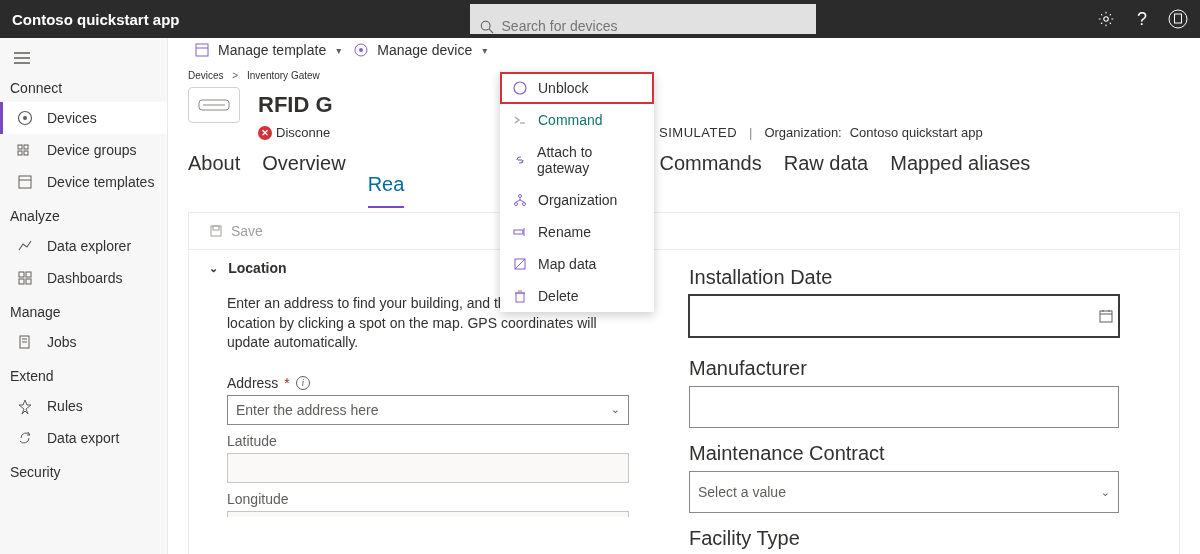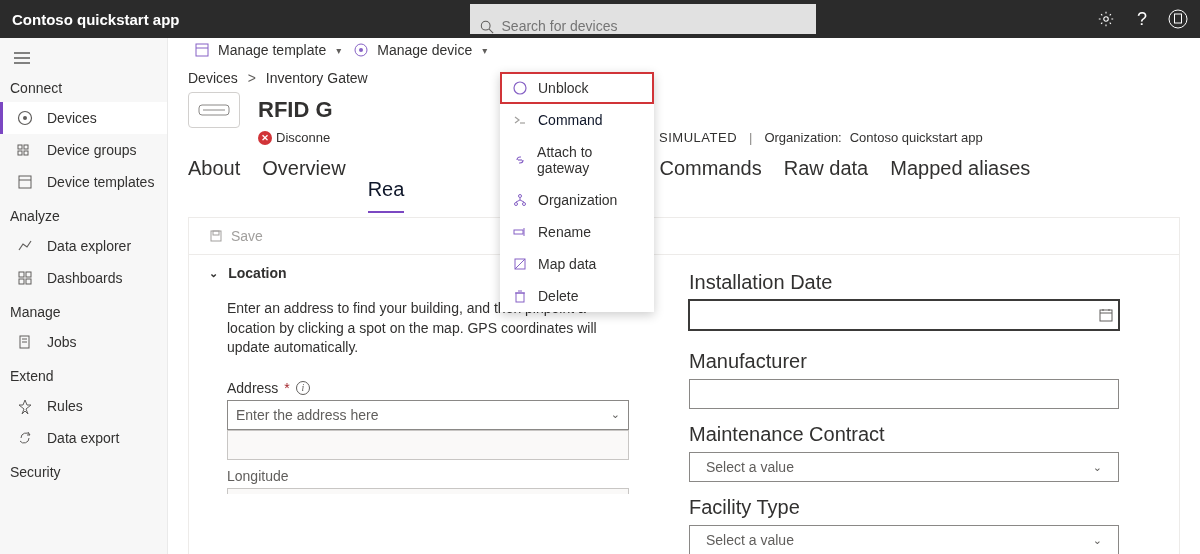--- a/index.html
+++ b/index.html
@@ -24,57 +24,57 @@
   .nav-icon { width: 16px; height: 16px; display: flex; align-items: center; justify-content: center; color: #605e5c; flex-shrink: 0; }
   
   
   .content { flex: 1; display: flex; flex-direction: column; overflow: hidden; position: relative; }
   .cmdbar { height: 36px; display: flex; align-items: center; padding: 0 20px; border-bottom: none; position: relative; }
   .cmd-btn { display: flex; align-items: center; gap: 8px; padding: 4px 6px; cursor: pointer; font-size: 14px; }
   .cmd-btn .icn { width:16px; height:16px; display:flex; align-items:center; justify-content:center; color:#8661c5; }
   .chev { color:#605e5c; font-size:10px; margin-left:2px; }
   
   
-  .crumb-row { padding: 8px 20px 0 20px; font-size: 14px; color: #323130; }
+  .crumb-row { padding: 8px 20px 0 20px; font-size: 10px; color: #323130; }
   .crumb-sep { margin: 0 6px; color:#605e5c; }
   .device-header { display: flex; align-items: center; padding: 6px 20px 4px 20px; gap: 18px; }
   .device-thumb { width: 52px; height: 36px; border: 1px solid #d2d0ce; border-radius: 4px; display:flex; align-items:center; justify-content:center; }
   .device-title-wrap { display:flex; flex-direction:column; }
   .device-title { font-size: 22px; font-weight: 600; }
   .device-status-row { display:flex; align-items:center; gap:8px; font-size:13px; color:#323130; padding-left: 90px; margin-top:-2px; }
   .status-badge { display:flex; align-items:center; gap:4px; }
   .status-dot { width:14px; height:14px; border-radius:50%; background:#d13438; display:flex; align-items:center; justify-content:center; color:#fff; font-size:9px; font-weight:bold; }
   .status-sep { color:#8a8886; margin:0 4px; }
   
   
   .tabs { display:flex; gap:22px; padding: 12px 20px 0 20px; border-bottom: none; font-size:20px; }
   .tab { padding-bottom: 10px; cursor: pointer; border-bottom: 2px solid transparent; }
-  .tab.active { border-bottom: 2px solid #7b47c2; color:#0f172a;margin-top:21px; }
+  .tab.active { border-bottom: 2px solid #7b47c2; color:#0369a1;margin-top:21px; }
   
   
   .dropdown { position:absolute; left: 332px; top: 34px; width: 154px; background:#fff; box-shadow: 0 3px 10px rgba(0,0,0,0.2); z-index: 20; }
   .dropdown-item { display:flex; align-items:center; gap:10px; padding: 8px 12px; font-size:14px; cursor:pointer; }
-  .dropdown-item.disabled { color:#0f172a; cursor:default; }
+  .dropdown-item.disabled { color:#0f766e; cursor:default; }
   .dropdown-item .di-icn { width:16px; height:16px; display:flex; align-items:center; justify-content:center; color:#8661c5; }
   .dropdown-item.disabled .di-icn { color:#a19f9d; }
   .dropdown-item.highlighted { outline: 2px solid #d13438; outline-offset: -2px; }
   
   
   .form-wrap { border: 1px solid #edebe9; margin: 4px 20px 0 20px; }
   .save-row { padding: 10px 20px; display:flex; align-items:center; gap:8px; color:#a19f9d; cursor:default; border-bottom:1px solid #edebe9; }
   .form-body { padding: 10px 20px 20px 20px; display:flex; gap: 60px; }
   .col { flex:1; }
   .section-head { display:flex; align-items:center; gap:10px; font-weight:600; font-size:14px; margin-bottom: 10px; cursor:pointer; }
   .help-text { font-size:14px; color:#323130; padding: 8px 0 14px 18px; line-height:1.4; }
   .field-label { font-size:14px; margin: 8px 0 4px 18px; display:flex; align-items:center; gap:6px; }
   .req { color:#a4262c; }
   .info-i { width:14px; height:14px; border:1px solid #605e5c; border-radius:50%; display:flex; align-items:center; justify-content:center; font-size:10px; color:#605e5c; font-style: italic; font-family: serif; }
   .text-input { width: calc(100% - 18px); margin-left:18px; height:30px; border:1px solid #8a8886; padding:0 8px; font-size:14px; outline:none; display:flex; align-items:center; justify-content:space-between; }
   .text-input.ro { border-color:#c8c6c4; background:#faf9f8; color:#605e5c; }
-  .select-input { width:100%; height:30px; border:1px solid #8a8886; padding:0 16px; font-size:14px; display:flex; align-items:center; justify-content:space-between; color:#605e5c; cursor:pointer; }
+  .select-input { width:100%; height:42px; border:1px solid #8a8886; padding:0 8px; font-size:14px; display:flex; align-items:center; justify-content:space-between; color:#605e5c; cursor:pointer; }
   .select-input.focused { border-color:#3b3a39; outline:1px solid #3b3a39; }
   .right-label { font-size:20px; margin: 6px 0 6px 0; }
   .date-wrap { position:relative; }
   .date-icon { position:absolute; right:6px; top:50%; transform:translateY(-50%); color:#605e5c; }
   
   svg { display:block; }
 </style>
 </head>
 <body>
 
@@ -357,20 +357,21 @@
           <div class="help-text">Enter an address to find your building, and then pinpoint a location by clicking a spot on the map. GPS coordinates will update automatically.</div>
           <div class="field-label">
             <span>Address</span>
             <span class="req">*</span>
             <span class="info-i">i</span>
           </div>
           <div class="text-input" style="color:#605e5c; justify-content:space-between;">
             <span>Enter the address here</span>
             <span style="font-size:11px;">⌄</span>
           </div>
+          <div class="field-label" style="color:#605e5c;">Latitude</div>
           <div class="text-input ro"></div>
           <div class="field-label" style="color:#605e5c;">Longitude</div>
           <div class="text-input ro" style="height:6px; border-bottom:none;"></div>
         </div>
         <div class="col" style="max-width:430px;">
           <div class="right-label">Installation Date</div>
           <div class="date-wrap">
             <div class="select-input focused">
                 <span></span>
               </div>

